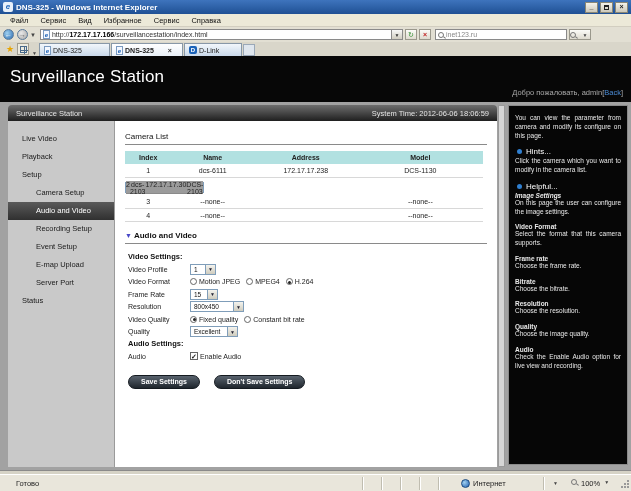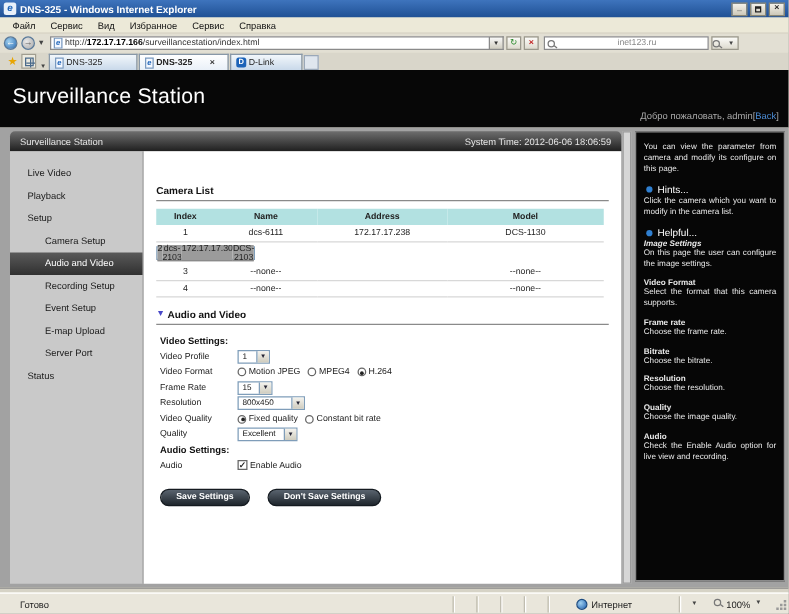--- a/index.html
+++ b/index.html
@@ -39,21 +39,21 @@
     border-left:none; font-size:5px; text-align:center; line-height:11px; color:#333; }
   .sqbtn { width:12px; height:11px; border:1px solid #9a988c; background:linear-gradient(#fbfbf8,#dedbcf);
     margin-left:2px; font-size:7px; line-height:10px; text-align:center; }
   .refresh { color:#2a8a2a; }
   .stop { color:#c02020; font-weight:bold; }
   .searchfield { height:11px; background:#fff; border:1px solid #8a8a8a; display:flex; align-items:center;
     margin-left:4px; width:132px; padding:0 2px; }
   .mag { width:6px; height:6px; border:1px solid #777; border-radius:50%; position:relative; flex:none; margin-right:2px; }
   .mag::after { content:""; position:absolute; width:3px; height:1px; background:#777; right:-3px; bottom:-1px; transform:rotate(40deg); }
   .searchinput { border:none; outline:none; font-size:7px; color:#888; width:100%; background:transparent;
-    font-family:"Liberation Sans", sans-serif;margin-left:48px; }
+    font-family:"Liberation Sans", sans-serif; }
   .gobtn { width:22px; height:11px; border:1px solid #9a988c; background:linear-gradient(#fbfbf8,#dedbcf);
     margin-left:2px; display:flex; align-items:center; justify-content:center; gap:2px; }
 
   
   .tabsbar { position:absolute; left:0; top:42px; width:631px; height:14px; background:#d9d6ca;
     display:flex; align-items:flex-end; padding-left:3px; }
   .star { color:#e8a500; font-size:9px; line-height:13px; padding:0 3px; }
   .gridbtn { width:12px; height:12px; border:1px solid #a09d90; background:#eceadf; margin:0 1px 1px 0;
     display:flex; align-items:center; justify-content:center; }
   .gridico { width:7px; height:7px; border:1px solid #4a6a8a; position:relative; }
@@ -80,21 +80,21 @@
     background:linear-gradient(#6e6e6e,#1f1f1f); display:flex; align-items:center; justify-content:space-between;
     padding:0 8px; }
   .appbar span { font-size:7.5px; color:#e5e5e5; }
   .sidebar { position:absolute; left:8px; top:19px; width:107px; height:346px; background:#c9c9c9; border-right:1px solid #9a9a9a; padding-top:9px; }
   .nav-item { height:18px; line-height:18px; font-size:7.5px; color:#1a1a1a; padding-left:14px; }
   .nav-item.ind { padding-left:28px; }
   .nav-item.active { background:linear-gradient(#5a5a5a,#303030); color:#fff; }
   .content { position:absolute; left:115px; top:19px; width:382px; height:346px; background:#fff; padding:11px 10px 0 10px; }
   .scrollstrip { position:absolute; left:498px; top:3px; width:7px; height:362px; background:#d6d6d6; border:1px solid #9a9a9a; }
 
-  .cl-title { font-size:8px; font-weight:bold; color:#111;margin-top:16px; }
+  .cl-title { font-size:8px; font-weight:normal; color:#111; }
   .rule { height:1px; background:#8a8a8a; margin-top:3px; }
   table.cams { width:358px; margin-top:6px; border-collapse:collapse; table-layout:fixed; }
   table.cams th { background:#b2e1e1; font-size:7px; font-weight:bold; color:#222; height:13px; text-align:center; }
   table.cams td { font-size:7px; color:#222; height:13px; text-align:center; border-bottom:1px solid #d8d8d8; }
   tr.sel td { background:#9b9b9b; border-bottom:1px solid #8a8a8a; }
   .c-index { width:13%; } .c-name { width:23%; } .c-addr { width:29%; } .c-model { width:35%; }
 
   .sect { margin-top:9px; display:flex; align-items:center; }
   .tri { color:#4848c8; font-size:7px; margin-right:2px; }
   .sect b { font-size:8px; color:#111; }

